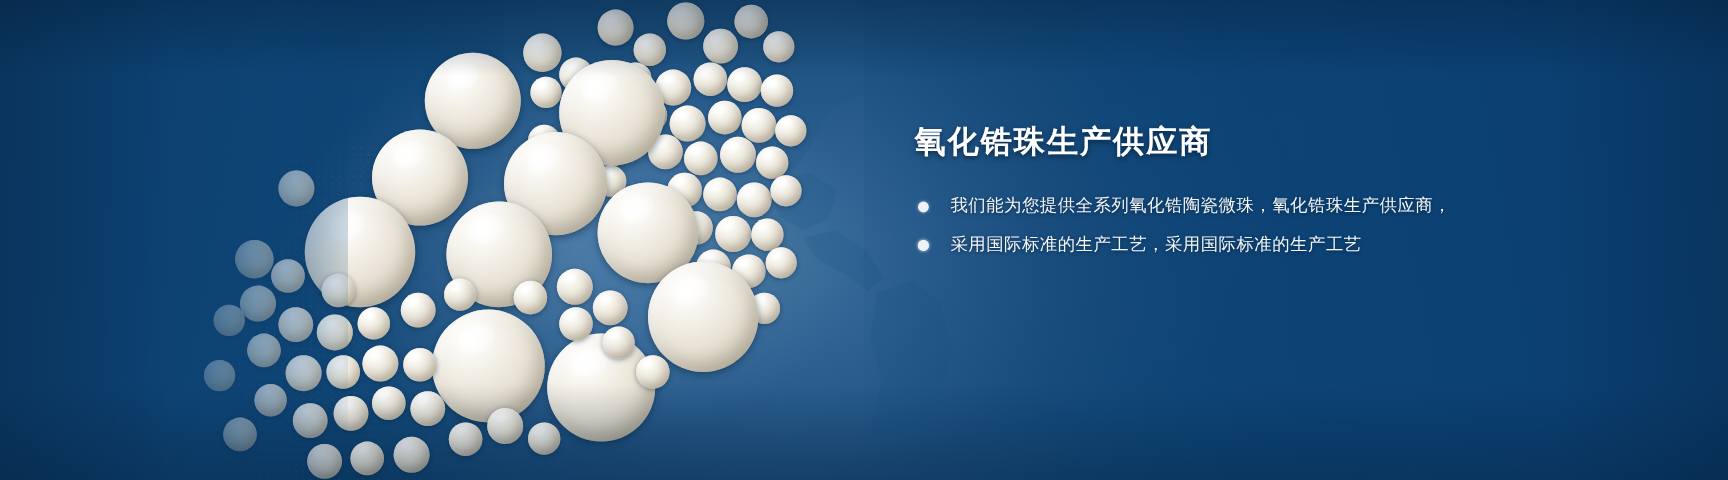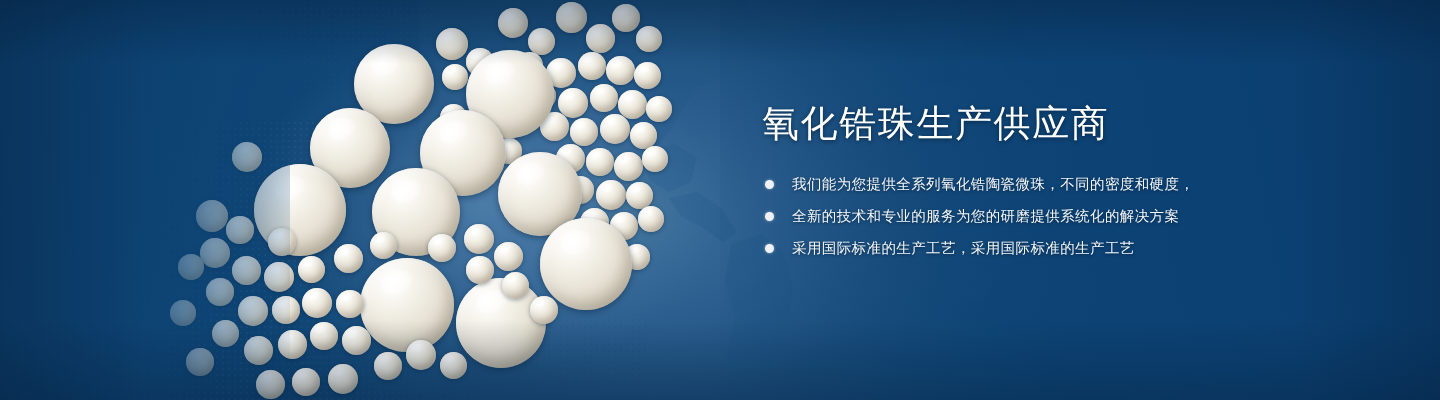--- a/index.html
+++ b/index.html
@@ -116,22 +116,22 @@
     position:absolute; left:120px; top:0; width:170px; height:400px;
     background:linear-gradient(100deg,#0c4070 0%, rgba(14,69,117,.72) 46%, rgba(16,74,123,0) 100%);
     pointer-events:none;
   }
 
   
   .copy {
     position:absolute; left:762px; top:104px; width:470px;
   }
   .headline {
-    font-size:37px;
-    font-weight:400;
+    font-size:26px;
+    font-weight:700;
     letter-spacing:1.6px;
     color:#ffffff;
     line-height:1.1;
     text-shadow:0 1px 4px rgba(3,26,50,.75);
     white-space:nowrap;
   }
   .bullets {
     margin-top:28px;
     list-style:none;
   }
@@ -306,26 +306,25 @@
   <div class="bg-vignette"></div>
 
   <div class="copy">
 
     <div class="headline">氧化锆珠生产供应商</div>
 
     <ul class="bullets">
 
       <li class="bullet">
         <span class="dot"></span>
-        <span>我们能为您提供全系列氧化锆陶瓷微珠，不同的密度和硬度，</span>
+        <span>我们能为您提供全系列氧化锆陶瓷微珠，氧化锆珠生产供应商，</span>
       </li>
 
       <li class="bullet">
         <span class="dot"></span>
-        <span>全新的技术和专业的服务为您的研磨提供系统化的解决方案</span>
       </li>
 
       <li class="bullet">
         <span class="dot"></span>
         <span>采用国际标准的生产工艺，采用国际标准的生产工艺</span>
       </li>
 
     </ul>
   </div>
 

